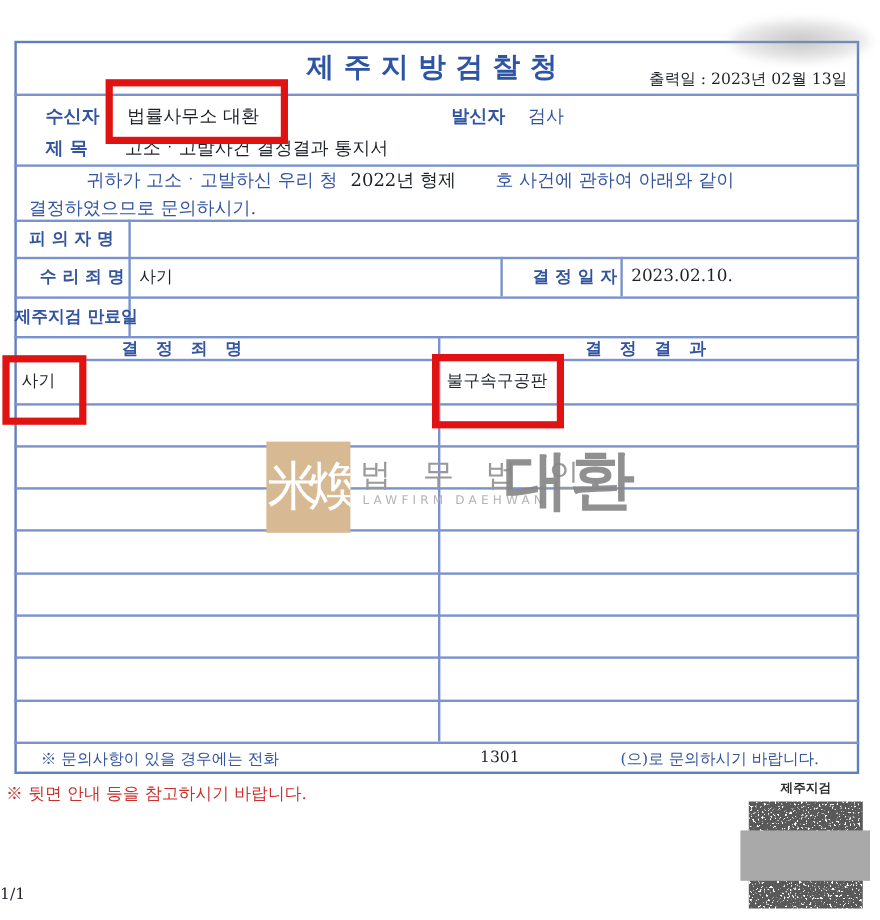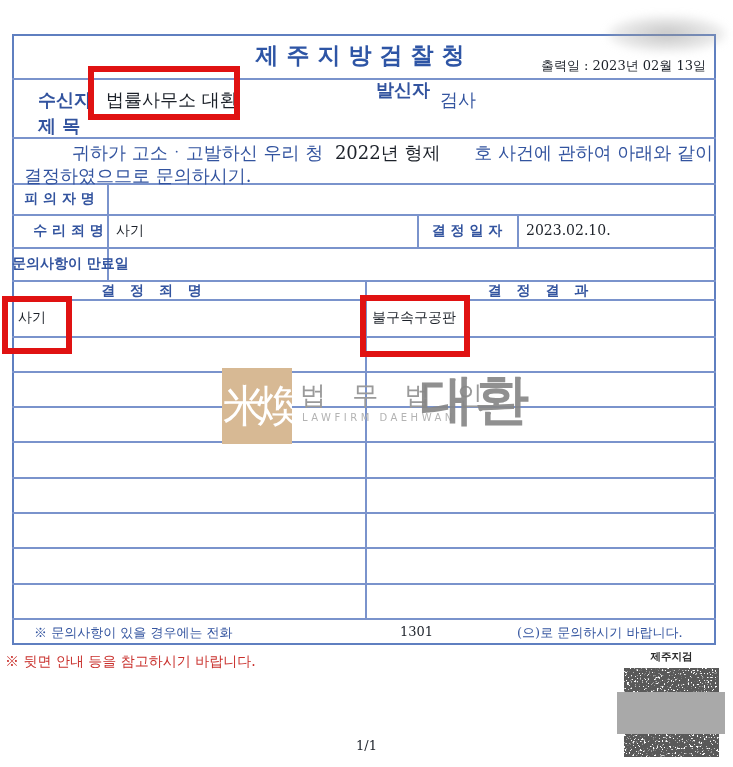--- a/index.html
+++ b/index.html
@@ -13,21 +13,21 @@
     position:absolute;left:12px;top:34px;width:700px;height:607px;
     border:2px solid #5f7fc0;background:transparent;
   }
   .hline{position:absolute;left:12px;width:704px;height:2px;background:#7a93cc;}
   .vline{position:absolute;width:2px;background:#7a93cc;}
   
   .t{position:absolute;white-space:nowrap;}
   .blue{color:#33549f;}
   .dark{color:#1c2129;}
   .red{color:#c9302c;}
-  .sz15{font-size:18px;}
+  .sz15{font-size:15px;}
   .sz14{font-size:14px;}
   .sz13{font-size:13px;}
   .title{
     font-size:23px;font-weight:700;letter-spacing:8px;color:#2e55a5;
     left:12px;width:704px;text-align:center;top:40px;
   }
   .label{font-weight:600;}
   .center{text-align:center;}
   
   .hlbox{position:absolute;border:6px solid #e01212;background:transparent;z-index:30;}
@@ -81,41 +81,42 @@
   <div class="vline" style="left:107px;top:183px;height:97px"></div>
   <div class="vline" style="left:417px;top:214px;height:33px"></div>
   <div class="vline" style="left:517px;top:214px;height:33px"></div>
   <div class="vline" style="left:365px;top:280px;height:338px"></div>
 
   <div class="t title">제주지방검찰청</div>
   <div class="t dark sz13" style="top:57px;left:412px;width:294px;text-align:right">출력일 : 2023년 02월 13일</div>
 
   <div class="t blue sz15 label" style="top:88px;left:38px">수신자</div>
   <div class="t dark sz15" style="top:88px;left:106px">법률사무소 대환</div>
-  <div class="t blue sz15 label" style="top:78px;left:376px">발신자</div>
+  <div class="t blue sz15 label" style="top:88px;left:376px">발신자</div>
   <div class="t blue sz15" style="top:88px;left:440px">검사</div>
 
   <div class="t blue sz15 label" style="top:114px;left:38px">제  목</div>
+  <div class="t dark sz15" style="top:114px;left:104px">고소ㆍ고발사건 결정결과 통지서</div>
 
   <div class="t sz15" style="top:141px;left:72px">
     <span class="blue">귀하가 고소ㆍ고발하신 우리 청</span>
     <span class="dark" style="margin-left:6px">2022년 형제</span>
     <span class="blue" style="margin-left:28px">호 사건에 관하여 아래와 같이</span>
   </div>
   <div class="t blue sz15" style="top:164px;left:24px">결정하였으므로 문의하시기.</div>
 
   <div class="t blue sz14 label center" style="top:190px;left:12px;width:95px">피 의 자 명</div>
   <div class="t dark sz14" style="top:190px;left:116px"></div>
 
   <div class="t blue sz14 label center" style="top:222px;left:12px;width:113px">수 리 죄 명</div>
   <div class="t dark sz14" style="top:222px;left:116px">사기</div>
-  <div class="t blue sz14 label center" style="top:222px;left:417px;width:100px">결 정 일 자</div>
+  <div class="t blue sz14 label center" style="top:222px;left:417px;width:124px">결 정 일 자</div>
   <div class="t dark sz14" style="top:222px;left:526px">2023.02.10.</div>
 
-  <div class="t blue sz14 label center" style="top:255px;left:12px;width:95px">문의사항이 만료일</div>
+  <div class="t blue sz14 label center" style="top:255px;left:12px;width:95px">제주지검 만료일</div>
   <div class="t dark sz14" style="top:255px;left:116px"></div>
 
   <div class="t blue sz14 label center" style="top:282px;left:12px;width:284px;letter-spacing:5px">결 정 죄 명</div>
   <div class="t blue sz14 label center" style="top:282px;left:365px;width:351px;letter-spacing:5px">결 정 결 과</div>
 
   <div class="t dark sz14" style="top:309px;left:18px">사기</div>
   <div class="t dark sz14" style="top:309px;left:372px">불구속구공판</div>
 
   <div class="hlbox" style="left:88px;top:66px;width:140px;height:42px"></div>
   <div class="hlbox" style="left:2px;top:296px;width:58px;height:46px"></div>
@@ -142,15 +143,15 @@
           <feTurbulence type="fractalNoise" baseFrequency="0.55" numOctaves="2" seed="7" stitchTiles="stitch"></feTurbulence>
           <feColorMatrix type="matrix" values="0 0 0 0 0.1  0 0 0 0 0.1  0 0 0 0 0.1  6 6 6 0 -7"></feColorMatrix>
         </filter>
       </defs>
       <rect width="95" height="89" fill="#ffffff"></rect>
       <rect width="95" height="89" filter="url(#bcnoise)"></rect>
     </svg>
   </div>
   <div class="redact-band"></div>
 
-  <div class="t dark sz13" style="top:738px;left:0;width:733px;text-align:center">1/1</div>
+  <div class="t dark sz13" style="top:738px;left:0;width:733px;">1/1</div>
 
 </div>
 
 </body></html>

